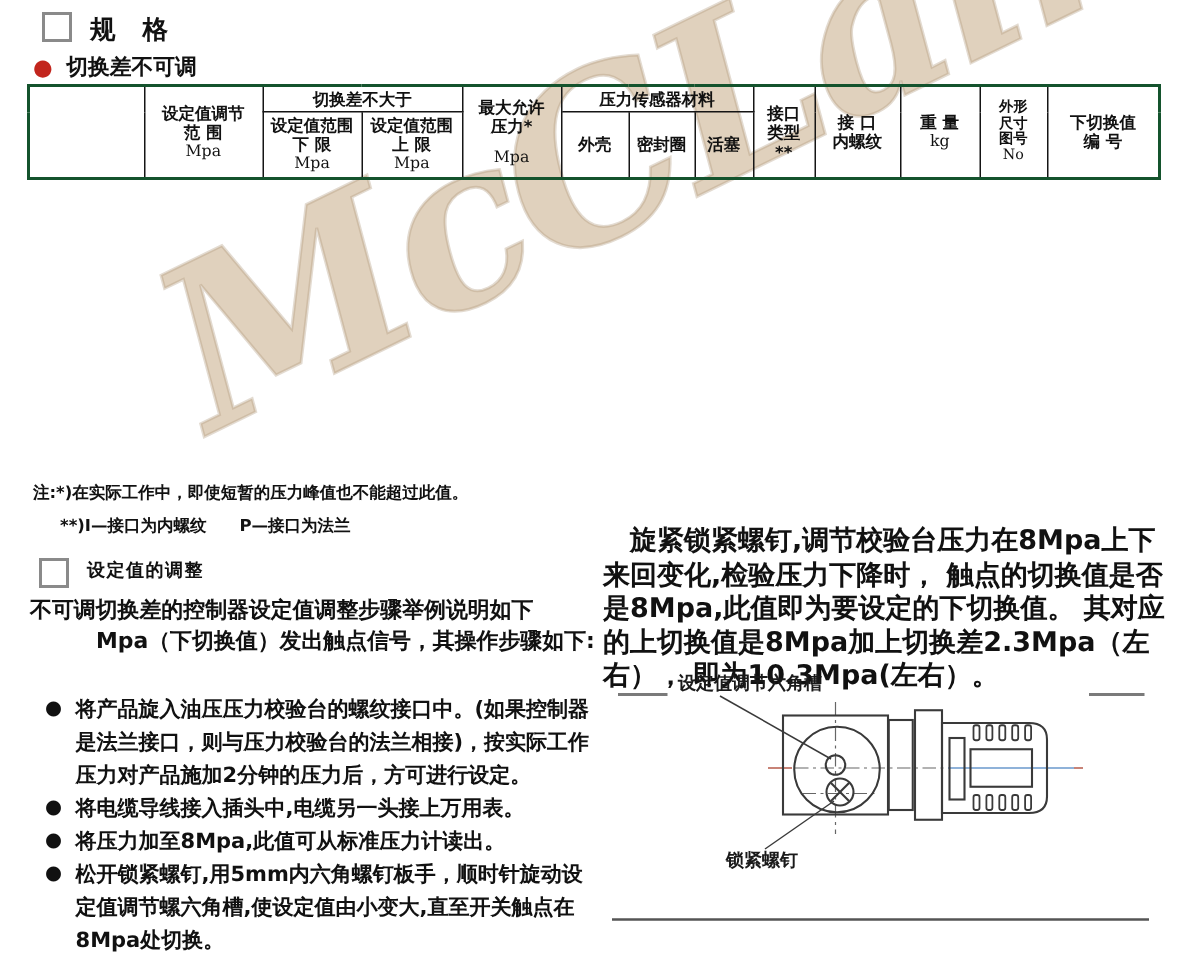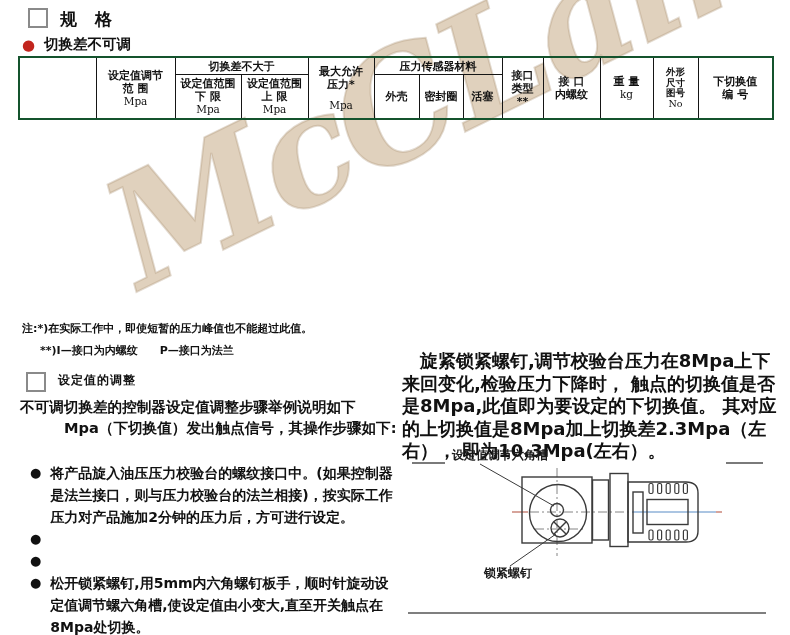--- a/index.html
+++ b/index.html
@@ -148,23 +148,25 @@
   <div class="para" style="padding-left:4px;margin-left:40px;">Mpa（下切换值）发出触点信号，其操作步骤如下:</div>
 </div>
 
 <ul class="steps layer" style="left:30px;top:462px;width:368px;">
   <li>
       <span class="marker">●</span>
       <span>将产品旋入油压压力校验台的螺纹接口中。(如果控制器是法兰接口，则与压力校验台的法兰相接)，按实际工作压力对产品施加2分钟的压力后，方可进行设定。</span>
     </li>
   <li>
       <span class="marker">●</span>
-    </li>
-  <li>
-      <span class="marker">●</span>
+      <span>将电缆导线接入插头中,电缆另一头接上万用表。</span>
+    </li>
+  <li>
+      <span class="marker">●</span>
+      <span>将压力加至8Mpa,此值可从标准压力计读出。</span>
     </li>
   <li>
       <span class="marker">●</span>
       <span>松开锁紧螺钉,用5mm内六角螺钉板手，顺时针旋动设定值调节螺六角槽,使设定值由小变大,直至开关触点在8Mpa处切换。</span>
     </li>
 </ul>
 
 <div class="layer rpara" style="left:402px;top:350px;">旋紧锁紧螺钉,调节校验台压力在8Mpa上下来回变化,检验压力下降时， 触点的切换值是否是8Mpa,此值即为要设定的下切换值。 其对应的上切换值是8Mpa加上切换差2.3Mpa（左右）， 即为10.3Mpa(左右）。</div>
 
 <svg class="layer" style="left:400px;top:440px;" width="390" height="195" viewBox="0 0 390 195">

